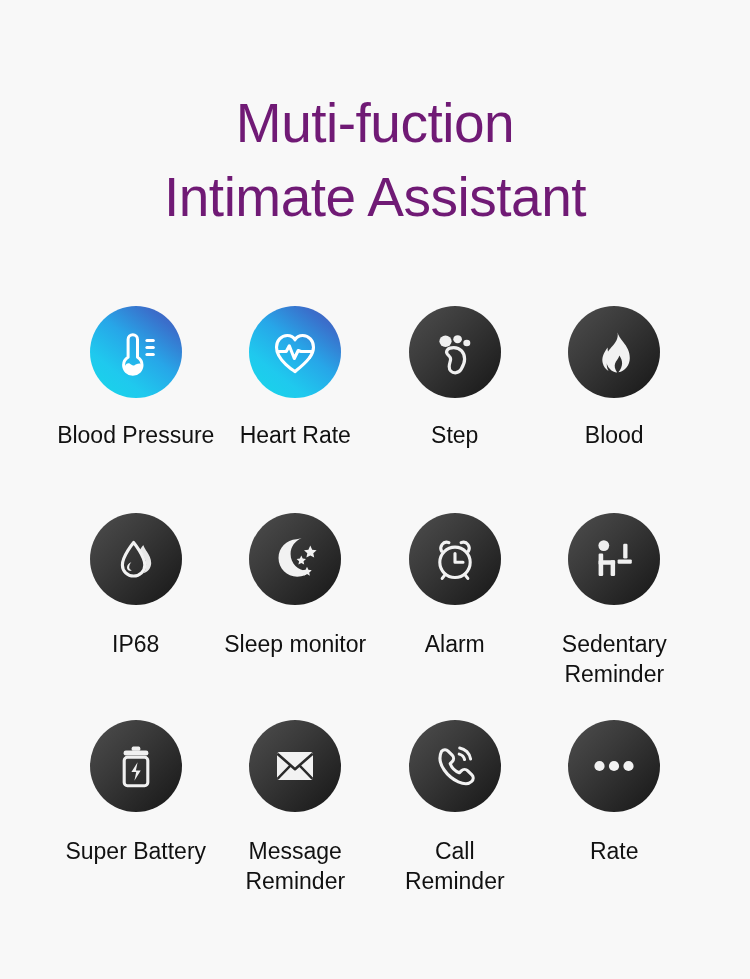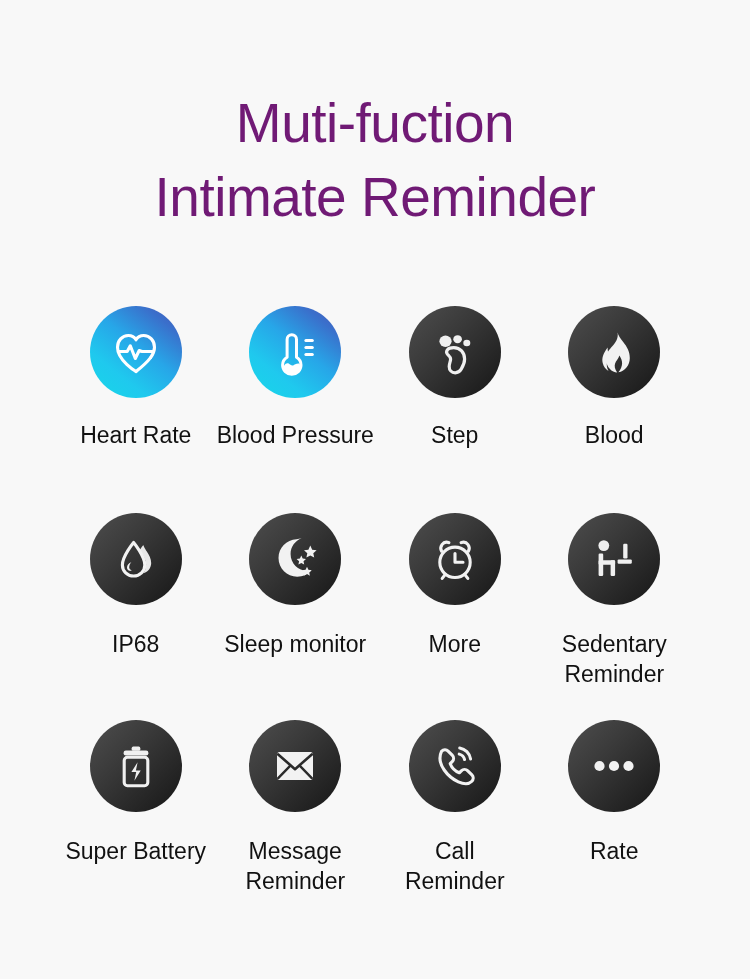--- a/index.html
+++ b/index.html
@@ -84,51 +84,51 @@
   .row-2 .cell-label,
   .row-3 .cell-label { margin-top: 24px; text-align: center; }
 </style>
 </head>
 <body>
 
 <div class="page">
 
   <div class="heading">
     <span class="heading-line">Muti-fuction</span>
-    <span class="heading-line">Intimate Reminder</span>
+    <span class="heading-line">Intimate Assistant</span>
   </div>
 
   <div class="grid">
-
-    <div class="cell row-1">
-      <div class="badge blue">
-        <span>
-          <svg width="54" height="54" viewBox="0 0 54 54" fill="none">
-            <path d="M27 46.5C27 46.5 8.5 35.5 8.5 22.2C8.5 15.6 13.3 10.5 19.3 10.5C22.8 10.5 25.6 12.3 27 14.8C28.4 12.3 31.2 10.5 34.7 10.5C40.7 10.5 45.5 15.6 45.5 22.2C45.5 26 43.9 29.5 41.6 32.6" stroke="#ffffff" stroke-width="3.1" stroke-linecap="round" stroke-linejoin="round"></path>
-            <path d="M41.6 32.6C37.5 38.1 31.3 43.1 27 46.5" stroke="#ffffff" stroke-width="3.1" stroke-linecap="round" stroke-linejoin="round"></path>
-            <path d="M10 26.5H18.2L21.3 20.8L26.3 33.5L30.2 25.5L33.1 26.5H44.2" stroke="#ffffff" stroke-width="3.1" stroke-linecap="round" stroke-linejoin="round"></path>
-          </svg>
-        </span>
-      </div>
-      <div class="cell-label">Heart Rate</div>
-    </div>
 
     <div class="cell row-1">
       <div class="badge blue">
         <span>
           <svg width="54" height="54" viewBox="0 0 54 54" fill="none">
             <path d="M28.5 32.3V14.5C28.5 11.9 26.4 9.8 23.8 9.8C21.2 9.8 19.1 11.9 19.1 14.5V32.3C16.4 33.9 14.6 36.8 14.6 40.1C14.6 45.2 18.7 49.2 23.8 49.2C28.9 49.2 33 45.2 33 40.1C33 36.8 31.2 33.9 28.5 32.3Z" stroke="#ffffff" stroke-width="3" stroke-linejoin="round"></path>
             <path d="M16.2 40.5C17.6 38.3 19.2 37.6 20.7 38.6C22.2 39.6 23.5 41 25.2 40.4C26.6 39.9 28 38.3 31.4 38.6C32.2 39.5 32.4 42 31.9 43.8C30.9 46.6 27.8 48.6 23.9 48.6C19.8 48.6 16.9 46.1 16.1 43.4C15.8 42.4 15.9 41.1 16.2 40.5Z" fill="#ffffff"></path>
             <rect x="36.4" y="14.1" width="9.4" height="3" rx="1.5" fill="#ffffff"></rect>
             <rect x="36.4" y="21.1" width="9.4" height="3" rx="1.5" fill="#ffffff"></rect>
             <rect x="36.4" y="28.1" width="9.4" height="3" rx="1.5" fill="#ffffff"></rect>
           </svg>
         </span>
       </div>
       <div class="cell-label">Blood Pressure</div>
+    </div>
+
+    <div class="cell row-1">
+      <div class="badge blue">
+        <span>
+          <svg width="54" height="54" viewBox="0 0 54 54" fill="none">
+            <path d="M27 46.5C27 46.5 8.5 35.5 8.5 22.2C8.5 15.6 13.3 10.5 19.3 10.5C22.8 10.5 25.6 12.3 27 14.8C28.4 12.3 31.2 10.5 34.7 10.5C40.7 10.5 45.5 15.6 45.5 22.2C45.5 26 43.9 29.5 41.6 32.6" stroke="#ffffff" stroke-width="3.1" stroke-linecap="round" stroke-linejoin="round"></path>
+            <path d="M41.6 32.6C37.5 38.1 31.3 43.1 27 46.5" stroke="#ffffff" stroke-width="3.1" stroke-linecap="round" stroke-linejoin="round"></path>
+            <path d="M10 26.5H18.2L21.3 20.8L26.3 33.5L30.2 25.5L33.1 26.5H44.2" stroke="#ffffff" stroke-width="3.1" stroke-linecap="round" stroke-linejoin="round"></path>
+          </svg>
+        </span>
+      </div>
+      <div class="cell-label">Heart Rate</div>
     </div>
 
     <div class="cell row-1">
       <div class="badge dark">
         <span>
           <svg width="54" height="54" viewBox="0 0 54 54" fill="none">
             <ellipse cx="17.5" cy="16.3" rx="6.1" ry="5.7" fill="#f0f0f0"></ellipse>
             <ellipse cx="29.6" cy="14.2" rx="4.3" ry="4" fill="#f0f0f0"></ellipse>
             <ellipse cx="38.8" cy="18.0" rx="3.5" ry="3.2" fill="#f0f0f0"></ellipse>
             <path d="M25.8 22.6C32.2 22.6 36.6 27.6 36.6 34.1C36.6 38.5 34.8 41.6 33.2 44.2C31.8 46.5 29.8 47.8 27.2 47.8C23.6 47.8 21.2 45.1 21.2 41.4C21.2 38.4 22.6 36.5 22.6 34C22.6 31.8 20.6 30.5 19.3 29C17.9 27.3 18.3 22.6 25.8 22.6Z" stroke="#f0f0f0" stroke-width="3.2" stroke-linejoin="round"></path>
@@ -183,21 +183,21 @@
           <svg width="54" height="54" viewBox="0 0 54 54" fill="none">
             <circle cx="27" cy="30.3" r="15.2" stroke="#f2f2f2" stroke-width="3.1"></circle>
             <path d="M27 21.5V30.3H35" stroke="#f2f2f2" stroke-width="3.1" stroke-linecap="round" stroke-linejoin="round"></path>
             <path d="M13.6 19.2C12.5 17.2 12.6 14.5 14 12.6C15.6 10.4 18.5 9.6 20.9 10.7" stroke="#f2f2f2" stroke-width="3.1" stroke-linecap="round"></path>
             <path d="M40.4 19.2C41.5 17.2 41.4 14.5 40 12.6C38.4 10.4 35.5 9.6 33.1 10.7" stroke="#f2f2f2" stroke-width="3.1" stroke-linecap="round"></path>
             <path d="M17.3 42.4L14.2 46.4" stroke="#f2f2f2" stroke-width="3.1" stroke-linecap="round"></path>
             <path d="M36.7 42.4L39.8 46.4" stroke="#f2f2f2" stroke-width="3.1" stroke-linecap="round"></path>
           </svg>
         </span>
       </div>
-      <div class="cell-label">More</div>
+      <div class="cell-label">Alarm</div>
     </div>
 
     <div class="cell row-2">
       <div class="badge dark">
         <span>
           <svg width="54" height="54" viewBox="0 0 54 54" fill="none">
             <circle cx="16.8" cy="13.6" r="5.4" fill="#f0f0f0"></circle>
             <rect x="11.6" y="21.5" width="4.6" height="22.5" rx="1.2" fill="#f0f0f0"></rect>
             <rect x="11.6" y="28.2" width="16.5" height="4.5" rx="1.2" fill="#f0f0f0"></rect>
             <rect x="23.6" y="28.2" width="4.5" height="15.8" rx="1.2" fill="#f0f0f0"></rect>

